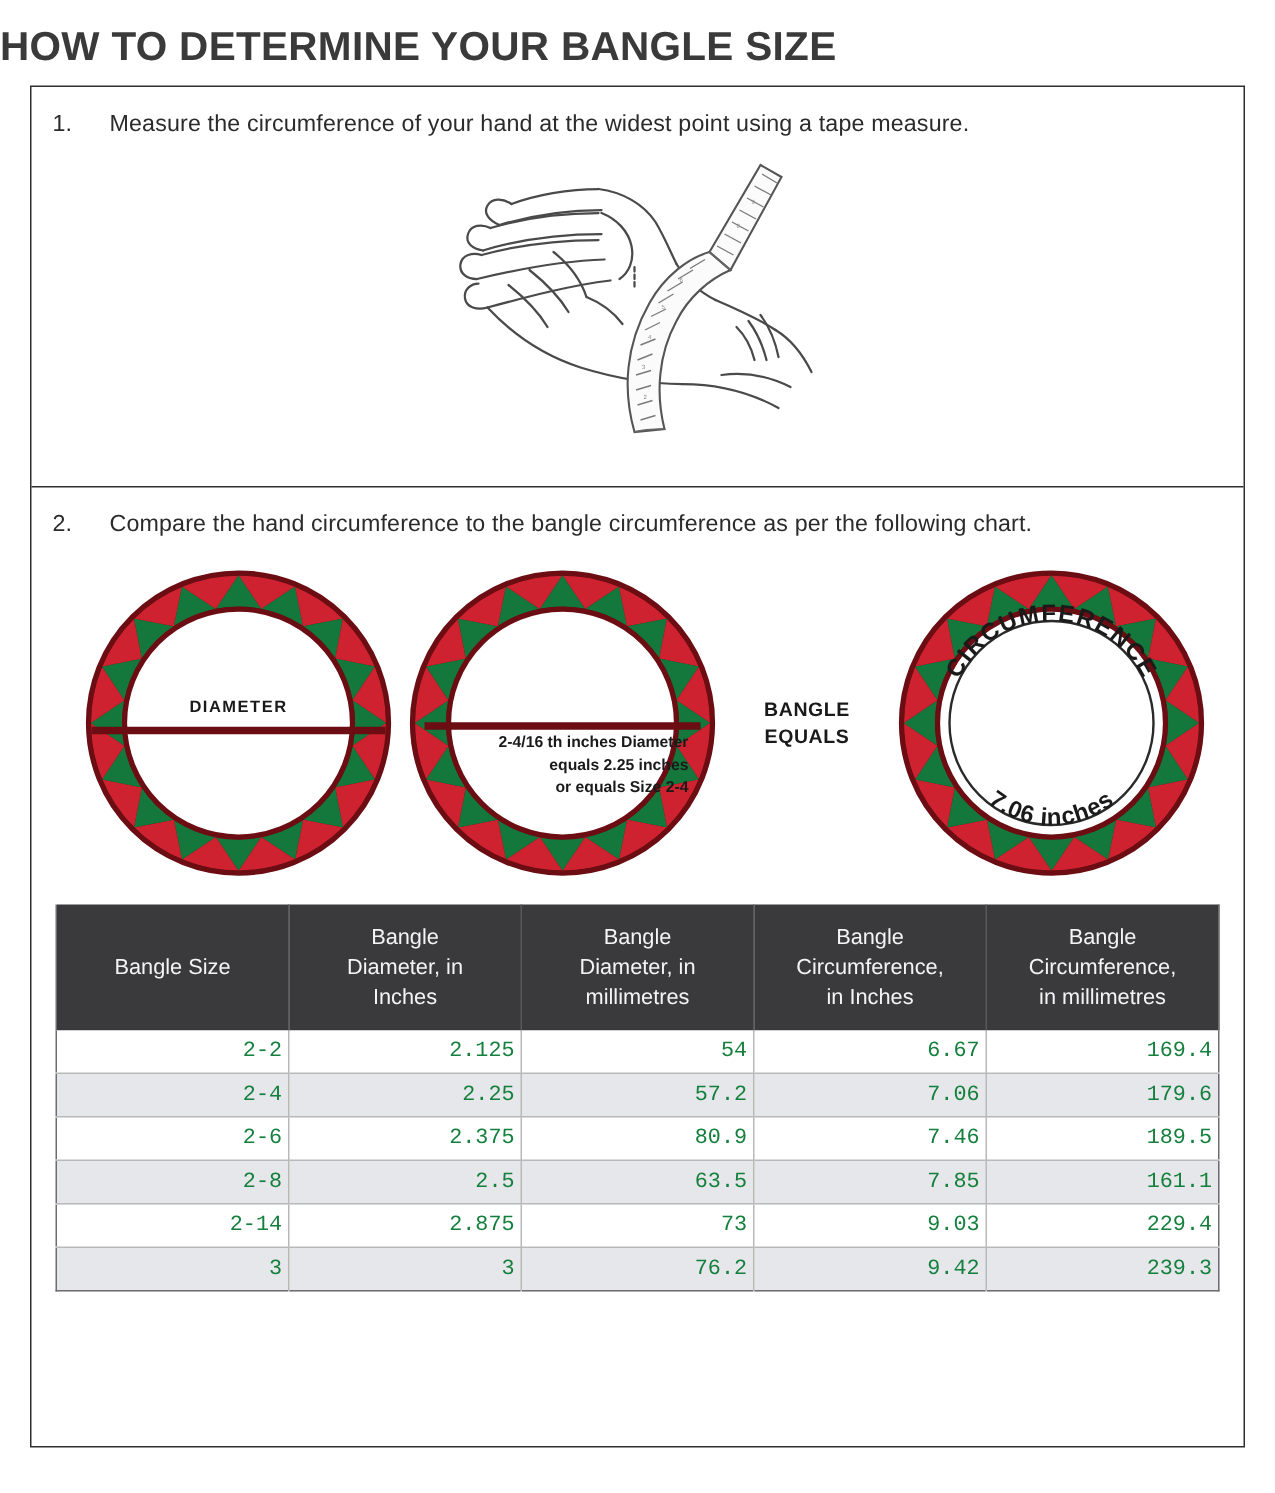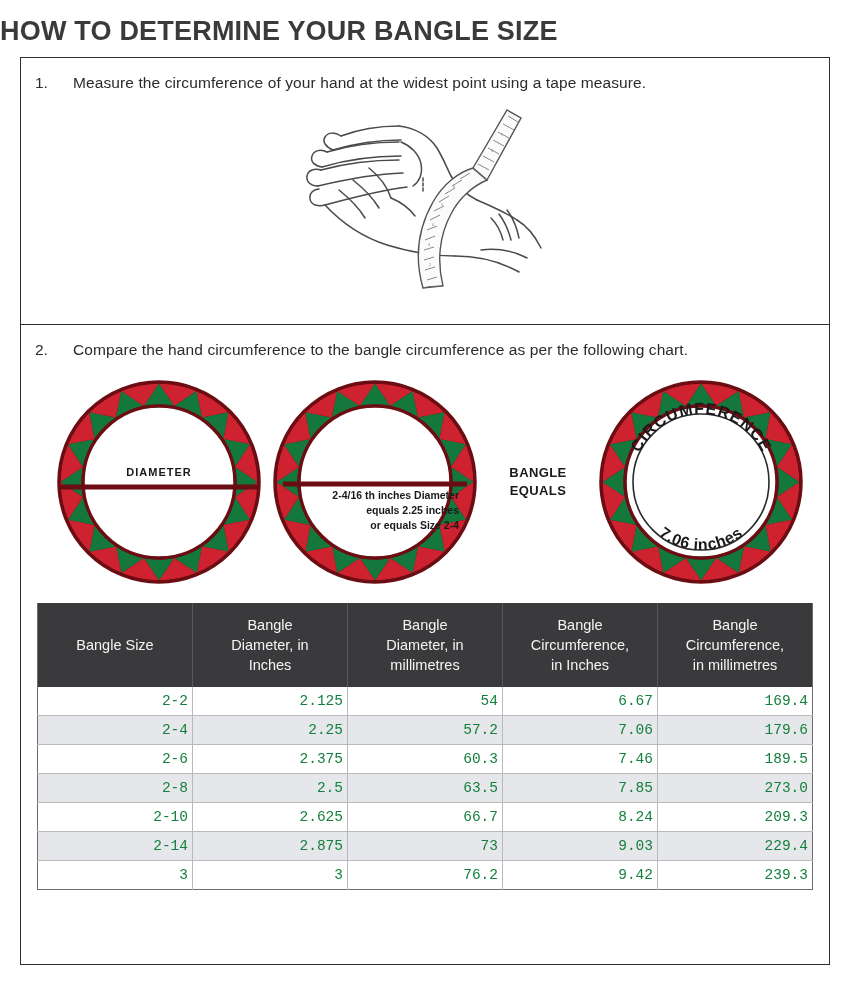--- a/index.html
+++ b/index.html
@@ -472,37 +472,30 @@
             <tr>
               <td>2-4</td>
               <td>2.25</td>
               <td>57.2</td>
               <td>7.06</td>
               <td>179.6</td>
             </tr>
             <tr>
               <td>2-6</td>
               <td>2.375</td>
-              <td>60.3</td>
+              <td>80.9</td>
               <td>7.46</td>
               <td>189.5</td>
             </tr>
             <tr>
               <td>2-8</td>
               <td>2.5</td>
               <td>63.5</td>
               <td>7.85</td>
-              <td>273.0</td>
-            </tr>
-            <tr>
-              <td>2-10</td>
-              <td>2.625</td>
-              <td>66.7</td>
-              <td>8.24</td>
-              <td>209.3</td>
+              <td>161.1</td>
             </tr>
             <tr>
               <td>2-14</td>
               <td>2.875</td>
               <td>73</td>
               <td>9.03</td>
               <td>229.4</td>
             </tr>
             <tr>
               <td>3</td>

